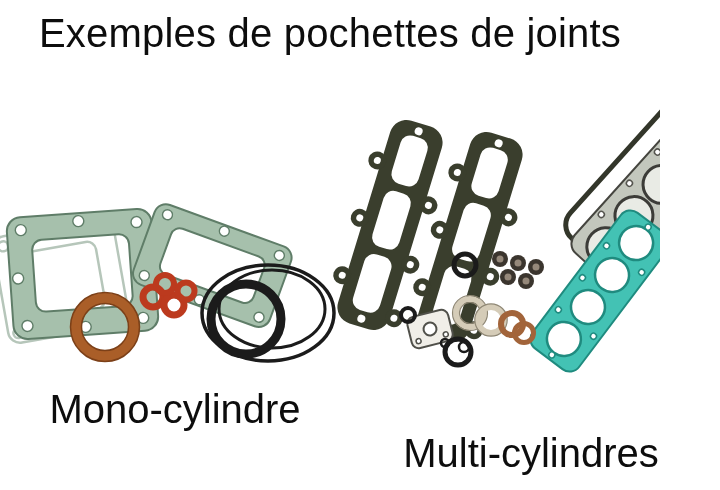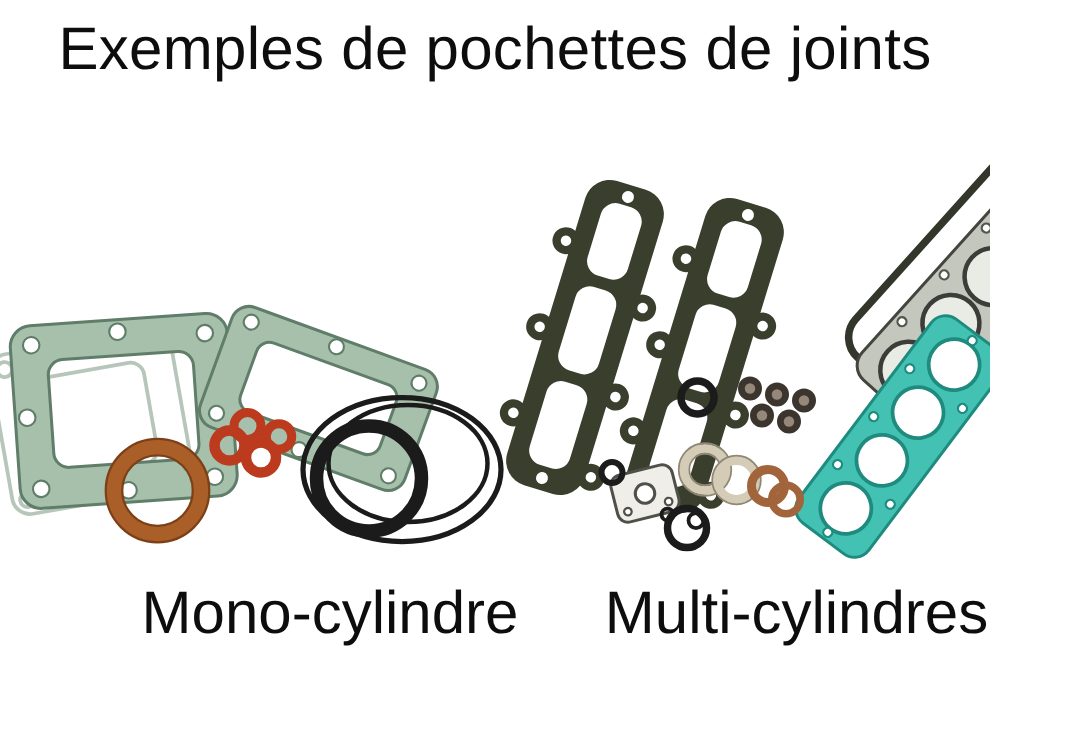--- a/index.html
+++ b/index.html
@@ -21,22 +21,22 @@
     letter-spacing: 0.2px;
   }
   .caption {
     position: absolute;
     top: 388px;
     width: 350px;
     text-align: center;
     font-size: 40px;
     line-height: 42px;
   }
-  .caption.left  { left: 0; margin-left: 45px; }
-  .caption.right { left: 356px; }
+  .caption.left  { left: 0; }
+  .caption.right { left: 356px; margin-top: 44px; }
   svg.photo { position: absolute; top: 105px; left: 0; width: 720px; height: 285px; }
 
   
   .pale rect, .pale circle { fill: none; stroke: var(--pale_gasket_outline); stroke-width: 2.5; }
   .sage   { fill: var(--sage_gasket); stroke: var(--sage_gasket_edge); stroke-width: 2; }
   .hole circle { fill: #fff; stroke: var(--sage_gasket_edge); stroke-width: 1.4; }
   .olive  { fill: var(--olive_gasket); }
   .win    { fill: #fff; }
   .teal-body { fill: var(--teal_gasket); stroke: var(--teal_gasket_edge); stroke-width: 2; }
   .teal-hole { fill: #fff; stroke: var(--teal_gasket_edge); stroke-width: 2.5; }

